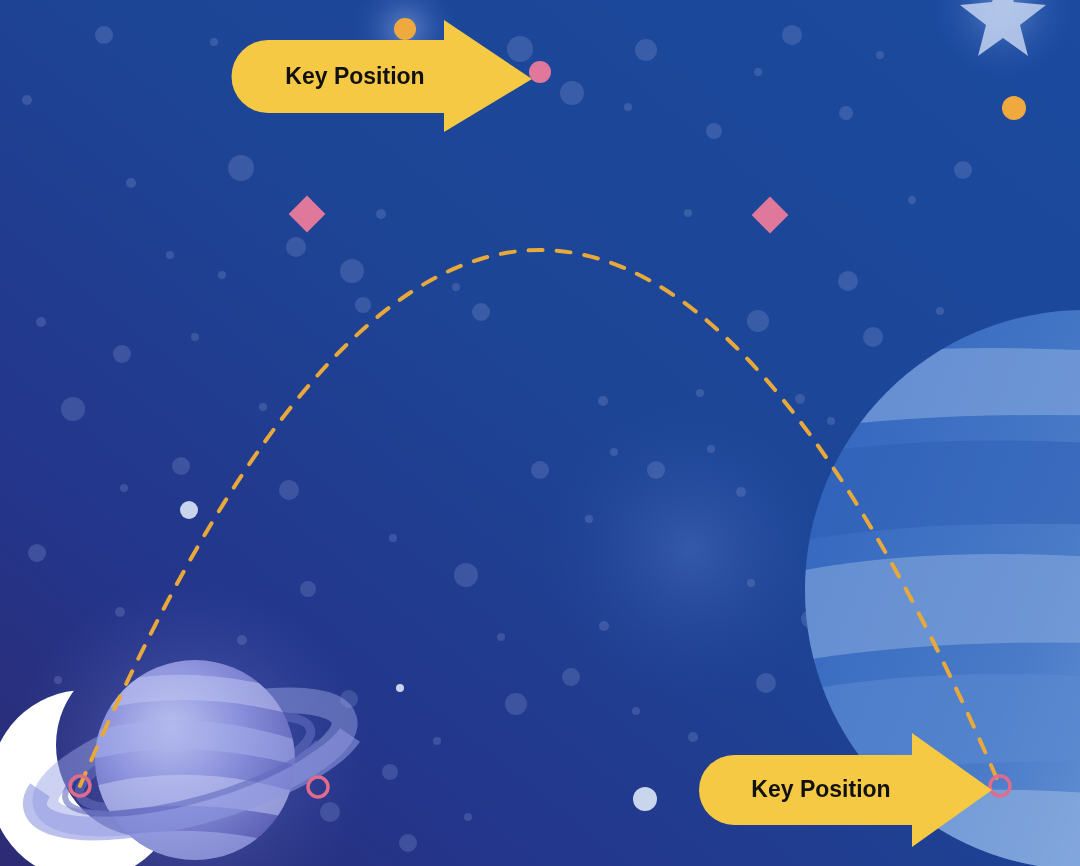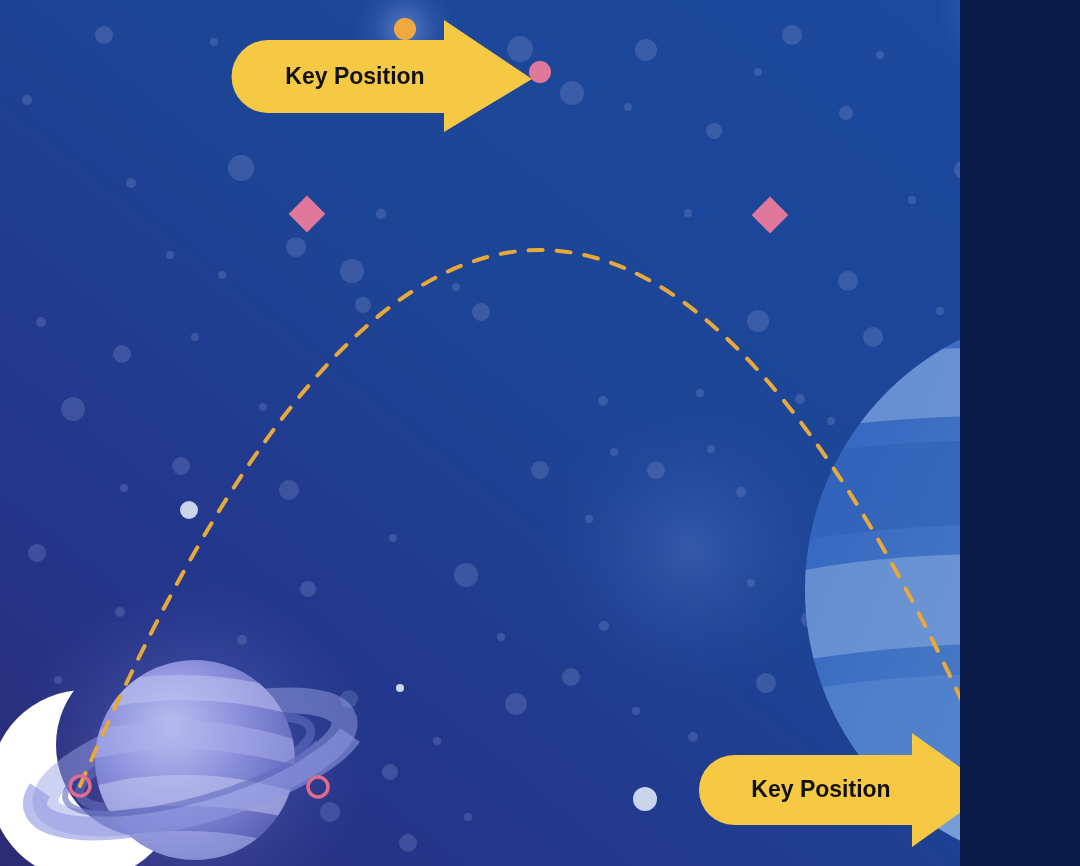--- a/index.html
+++ b/index.html
@@ -2,21 +2,21 @@
 <html><head>
 <meta charset="utf-8">
 <style>
   html, body {
     margin: 0;
     padding: 0;
     background: #0c1a4a;
   }
   #scene {
     position: relative;
-    width: 960px;
+    width: 1080px;
     height: 866px;
     overflow: hidden;
     font-family: "Liberation Sans", sans-serif;
   }
   #scene svg.layer {
     position: absolute;
     top: 0;
     left: 0;
     width: 1080px;
     height: 866px;

